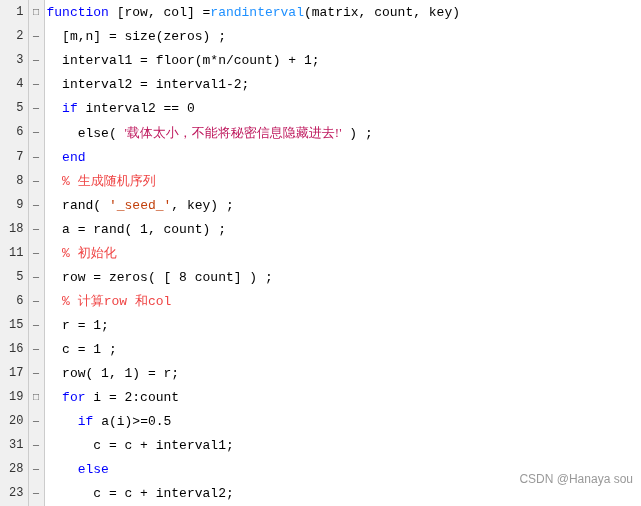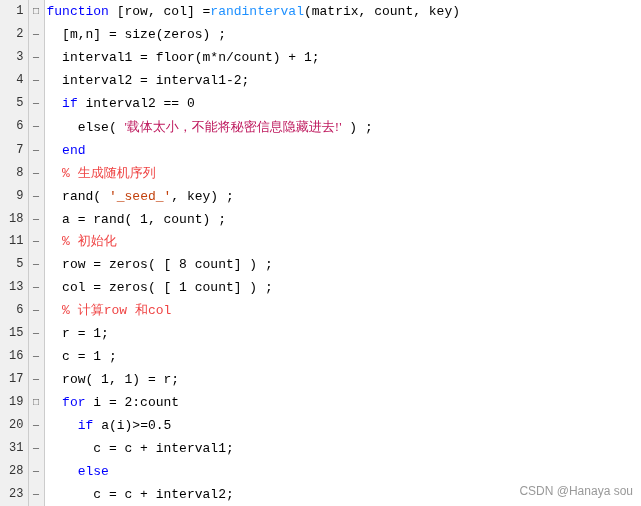--- a/index.html
+++ b/index.html
@@ -59,21 +59,21 @@
       font-size: 13px;
     }
     .kw { color: #0000ff; font-weight: normal; }
     .str { color: #be185d; font-family: Liberation Serif, serif; }
     .str-underline { color: #c2410c; }
     .comment { color: #ef4444; }
     .func-name { color: #1e90ff; }
     .param { color: #000000; }
     .watermark {
       position: absolute;
-      bottom: 8px;
+      bottom: 20px;
       right: 8px;
       color: #999999;
       font-size: 12px;
       font-family: Arial, sans-serif;
       text-align: center;
     }
   </style>
 </head>
 <body>
 
@@ -134,25 +134,20 @@
           <td class="line-num">11</td>
           <td class="fold-indicator">—</td>
           <td class="code-content"><span class="comment">  % 初始化</span></td>
         </tr>
         <tr class="code-row">
           <td class="line-num">5</td>
           <td class="fold-indicator">—</td>
           <td class="code-content"><span class="param">  row = zeros( [ 8 count] ) ;</span></td>
         </tr>
         <tr class="code-row">
-          <td class="line-num">13</td>
-          <td class="fold-indicator">—</td>
-          <td class="code-content"><span class="param">  col = zeros( [ 1 count] ) ;</span></td>
-        </tr>
-        <tr class="code-row">
           <td class="line-num">6</td>
           <td class="fold-indicator">—</td>
           <td class="code-content"><span class="comment">  % 计算row 和col</span></td>
         </tr>
         <tr class="code-row">
           <td class="line-num">15</td>
           <td class="fold-indicator">—</td>
           <td class="code-content"><span class="param">  r = 1;</span></td>
         </tr>
         <tr class="code-row">

